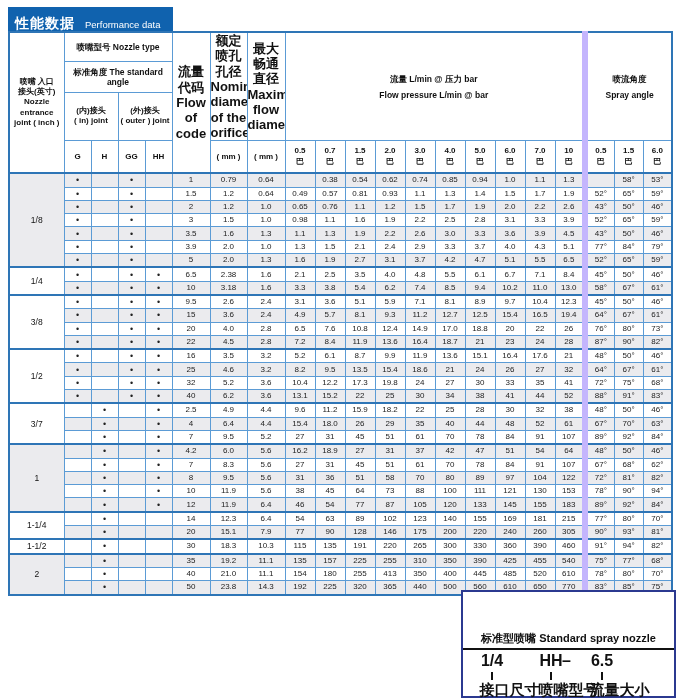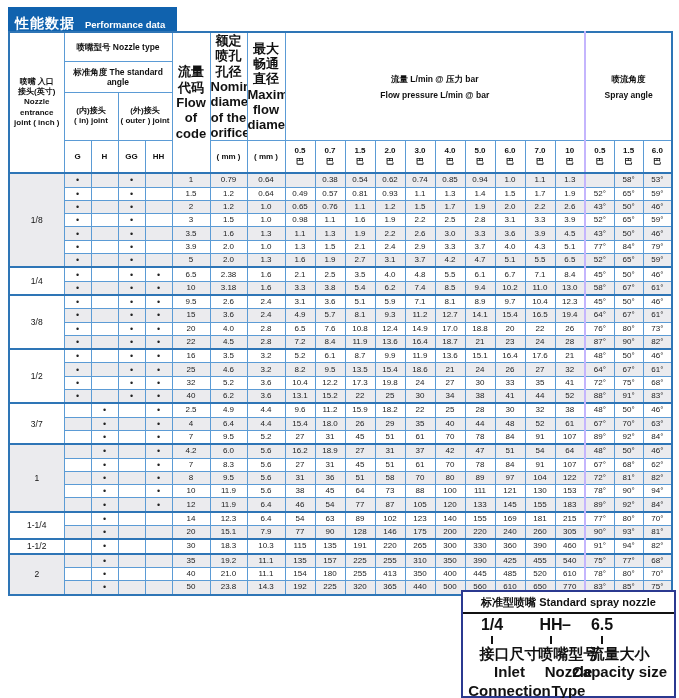--- a/index.html
+++ b/index.html
@@ -2,46 +2,46 @@
 <html><head>
 <meta charset="utf-8">
 <style>
   html,body{margin:0;padding:0;}
   body{width:679px;height:698px;position:relative;background:#fff;font-family:"Liberation Sans",sans-serif;}
 
   
   .titlebar{position:absolute;left:8px;top:7px;height:34px;background:#1062ae;color:#fff;
     display:flex;align-items:center;gap:10px;padding:0 12px 0 7px;}
   .titlebar .zh{font-size:14px;font-weight:bold;letter-spacing:1px;}
-  .titlebar .en{font-size:9.5px;font-weight:bold;}
+  .titlebar .en{font-size:9.5px;font-weight:normal;}
 
   
   table.perf{position:absolute;left:8px;top:31px;width:664px;border-collapse:collapse;
     table-layout:fixed;border:2px solid #2e75b6;}
   .perf th,.perf td{border:1px solid #5b9bd5;text-align:center;vertical-align:middle;padding:0;overflow:hidden;}
   .perf thead th{background:#fff;color:#111;font-weight:600;white-space:pre-line;}
   .hA th,.hB th{font-size:8.5px;height:19px;line-height:1.2;}
   .hC th{font-size:8px;height:33px;line-height:1.35;}
   th.small{font-size:13px;line-height:1.18;font-weight:600;margin-left:8px;}
   th.jointh{font-size:8px;line-height:1.3;}
   th.fp{font-size:8.5px;line-height:1.9;}
   #hrow-units th{height:31px;font-size:8px;line-height:1.3;border-bottom:2px solid #2e75b6;font-weight:700;}
   .perf tbody td{height:12.3px;font-size:8px;line-height:1;color:#222;background:#fff;}
   .perf tr.odd td{background:#ebebee;}
   .perf td.joint{background:#fff;font-weight:normal;font-size:8.5px;color:#111;}
   .perf tr.gs td{border-top:2px solid #2e75b6;}
-  .perf .asec{border-left:2px solid #c4b5fd;margin-left:20px;}
+  .perf .asec{border-left:6px solid #c4b5fd;margin-left:20px;}
   .perf td.dot{font-size:9px;line-height:0;}
 
   
   .order-title{position:absolute;left:474px;top:567px;display:flex;align-items:baseline;gap:6px;color:#e60012;margin-top:40px;}
   .order-title .zh{font-size:17px;font-weight:bold;}
   .order-title .en{font-size:10.5px;font-weight:bold;}
   .order-box{position:absolute;left:461px;top:590px;width:211px;height:104px;border:2px solid #2b3990;background:#fff;}
-  .order-head{font-size:11px;font-weight:bold;text-align:center;color:#111;padding:3px 0 2px 0;border-bottom:2px solid #111;}
+  .order-head{font-size:11px;font-weight:bold;text-align:center;color:#111;padding:3px 0 2px 0;border-bottom:2px solid #111;margin-top:36px;}
   .order-cols{display:grid;grid-template-columns:58px 60px 42px 51px;position:relative;}
   .order-col{display:flex;flex-direction:column;align-items:center;}
   .order-code{font-size:16px;font-weight:bold;color:#111;line-height:22px;}
   .order-dash{position:absolute;left:49%;top:0;transform:translateX(-50%);font-size:16px;font-weight:bold;color:#111;line-height:22px;}
   .order-tick{width:2px;height:8px;background:#111;margin:0 auto 1px auto;}
   .order-label{font-size:15px;font-weight:bold;color:#111;text-align:center;white-space:pre;line-height:1.22;margin-left:35px;}
 </style>
 </head>
 <body>
 
@@ -380,21 +380,21 @@
         <td class="dot">•</td>
         <td class="num">15</td>
         <td class="num">3.6</td>
         <td class="num">2.4</td>
         <td class="num">4.9</td>
         <td class="num">5.7</td>
         <td class="num">8.1</td>
         <td class="num">9.3</td>
         <td class="num">11.2</td>
         <td class="num">12.7</td>
-        <td class="num">14.1</td>
+        <td class="num">12.5</td>
         <td class="num">15.4</td>
         <td class="num">16.5</td>
         <td class="num">19.4</td>
         <td class="num asec">64°</td>
         <td class="num">67°</td>
         <td class="num">61°</td>
       </tr>
       <tr class="even">
         <td class="dot">•</td>
         <td class="dot"></td>

